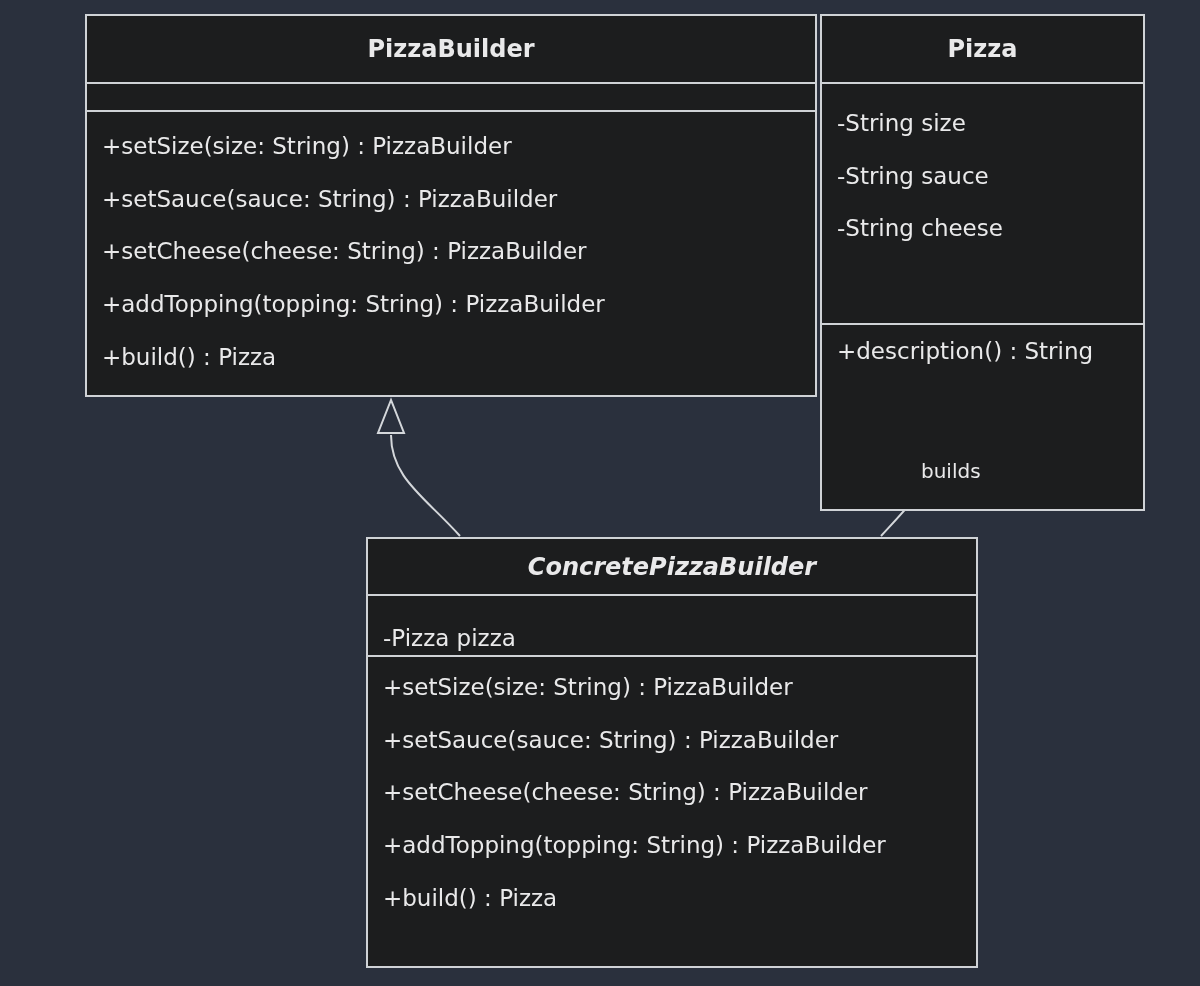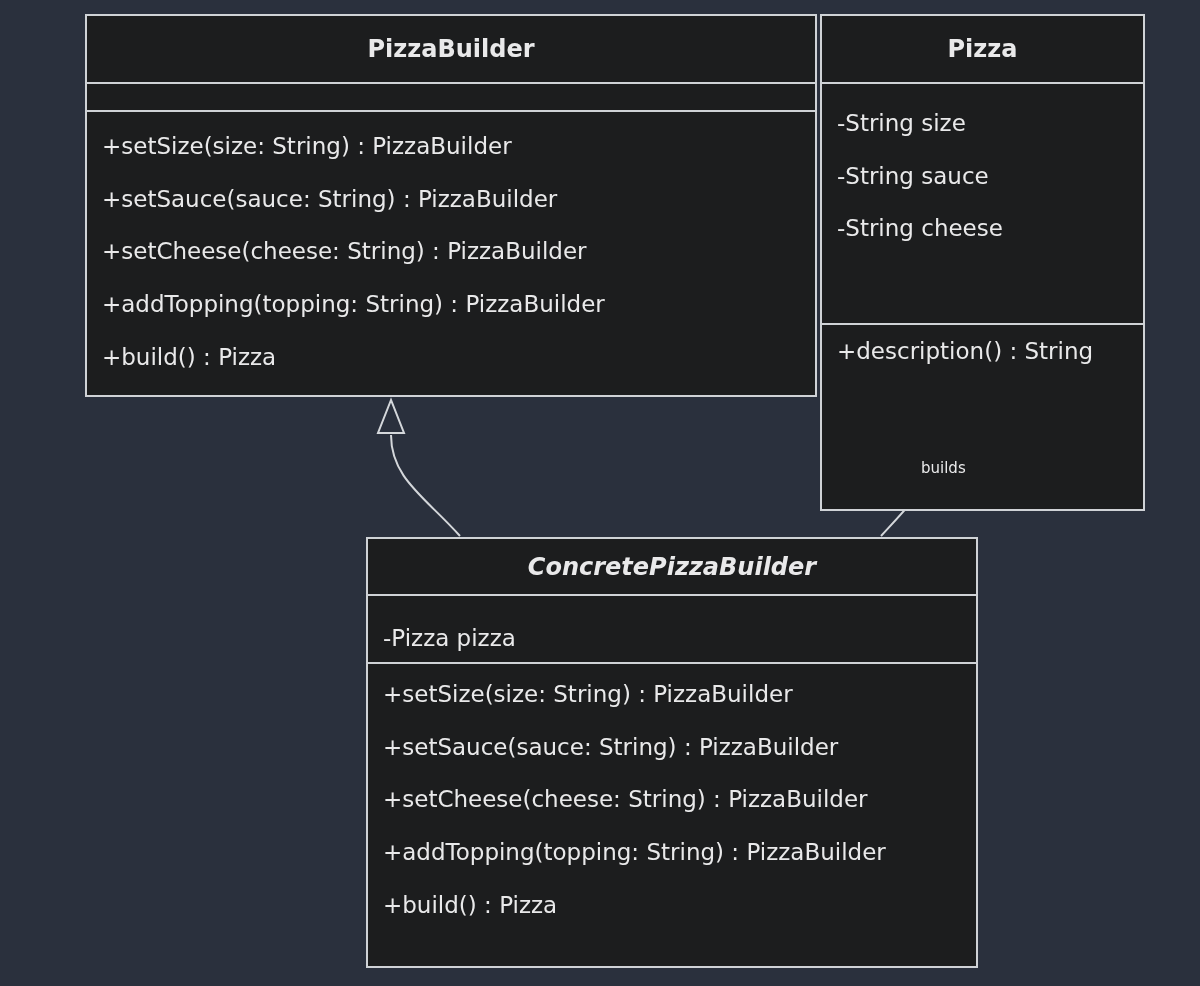--- a/index.html
+++ b/index.html
@@ -48,21 +48,21 @@
     display: flex;
     align-items: center;
     padding-left: 15px;
     font-size: 23px;
     white-space: nowrap;
   }
   .edge-label {
     position: absolute;
     background: var(--node-fill);
     color: var(--text);
-    font-size: 15px;
+    font-size: 20px;
     padding: 16px 9px;
     line-height: 1.25;
   }
 </style>
 </head>
 <body>
 
 <div id="canvas">
 
   <svg id="edges" viewBox="0 0 1200 986" xmlns="http://www.w3.org/2000/svg">
@@ -93,21 +93,21 @@
         <div class="member-row">-String sauce</div>
         <div class="member-row">-String cheese</div>
       </div>
     <div class="cls-section cls-methods" style="">
         <div class="member-row">+description() : String</div>
       </div>
   </div>
 
   <div class="uml-class" style="left:366px; top:537px; width:612px; height:431px;">
     <div class="cls-title" style="height:55px;font-style:italic;">ConcretePizzaBuilder</div>
-    <div class="cls-section cls-attrs" style="height:68px; padding-top:16px;">
+    <div class="cls-section cls-attrs" style="height:61px; padding-top:16px;">
         <div class="member-row">-Pizza pizza</div>
       </div>
     <div class="cls-section cls-methods" style="padding-top:4px;">
         <div class="member-row">+setSize(size: String) : PizzaBuilder</div>
         <div class="member-row">+setSauce(sauce: String) : PizzaBuilder</div>
         <div class="member-row">+setCheese(cheese: String) : PizzaBuilder</div>
         <div class="member-row">+addTopping(topping: String) : PizzaBuilder</div>
         <div class="member-row">+build() : Pizza</div>
       </div>
   </div>

